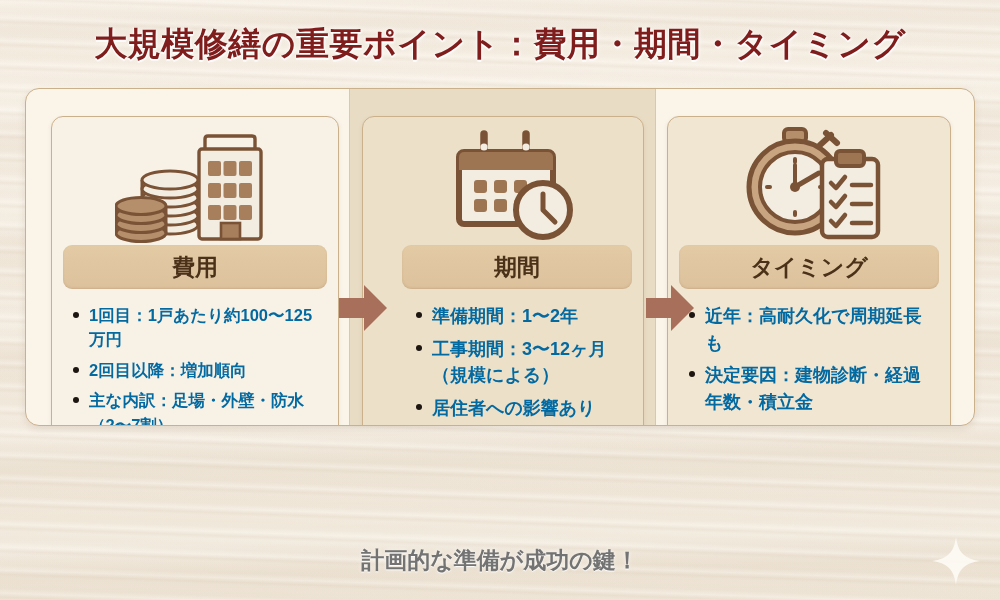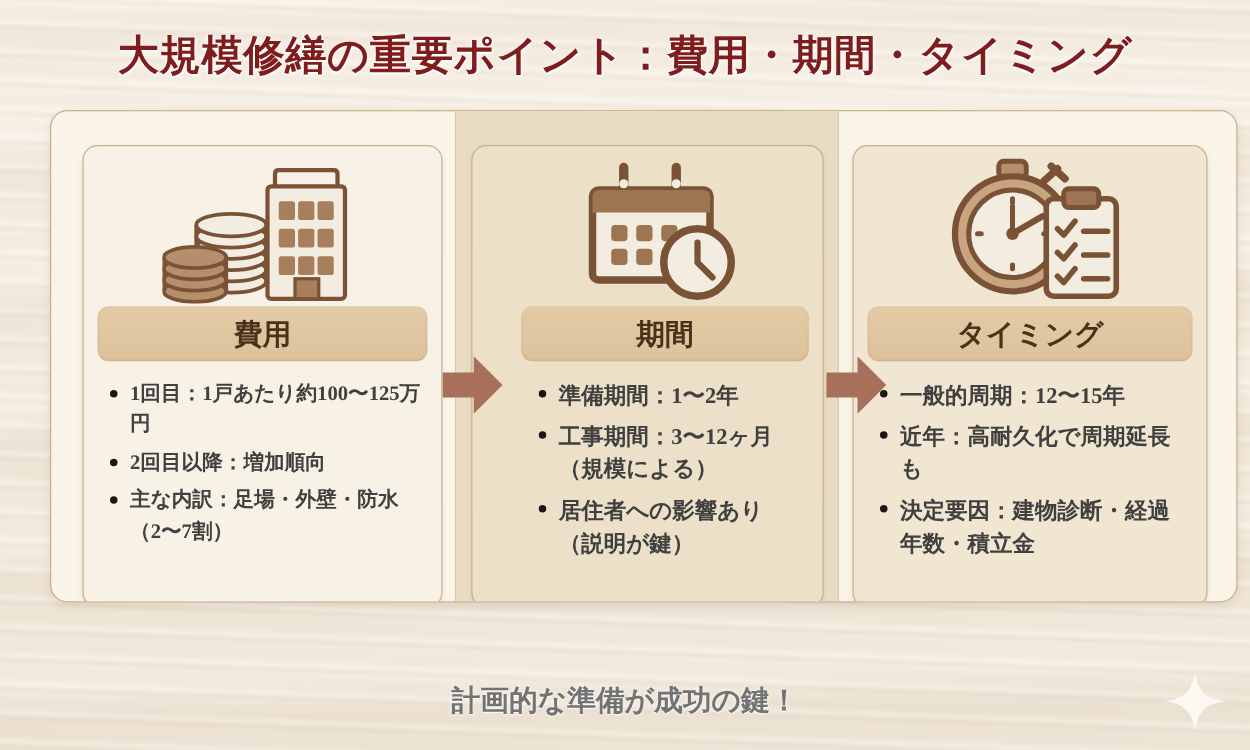--- a/index.html
+++ b/index.html
@@ -32,22 +32,22 @@
     color:#7f1d1d;
     text-shadow:
       0 2px 0 rgba(255,255,255,.85),
       1px 1px 2px rgba(255,255,255,.9),
       -1px 0 1px rgba(255,255,255,.7),
       0 0 6px rgba(255,255,255,.6);
   }
 
   
   .panel {
-    position:absolute; left:40px; top:88px;
-    width:950px; height:394px;
+    position:absolute; left:25px; top:88px;
+    width:950px; height:338px;
     background:#faf4e9;
     border:1.5px solid #cbb08c;
     border-radius:14px;
     box-shadow:0 3px 7px rgba(120,90,60,.13);
     overflow:hidden;
   }
   
   .mid-band {
     position:absolute; left:323px; top:0; width:307px; height:100%;
     background:#e8dcc4;
@@ -86,26 +86,25 @@
   }
 
   
   ul.blist {
     list-style:none;
     margin:14px 0 0 0;
     padding:0 14px 0 20px;
   }
   ul.blist li {
     position:relative;
-    font-size:16.5px; font-weight:bold; color:#404040;
+    font-size:16.5px; font-weight:bold; color:#0369a1;
     line-height:1.48;
     margin-bottom:6px;
     padding-left:17px;
     text-indent:0;
-    font-family:Liberation Serif, serif;
   }
   ul.blist li::before {
     content:"";
     position:absolute; left:1px; top:9px;
     width:6px; height:6px; border-radius:50%;
     background:#1c1510;
   }
   .card-2 ul.blist li, .card-3 ul.blist li { font-size:18px; }
   .card-2 ul.blist { padding-left:24px; }
   .card-3 ul.blist { padding-left:20px; }
@@ -276,21 +275,20 @@
               <path d="M118 79 h19"></path>
               <path d="M118 98 h19"></path>
             </g>
           </g>
         </svg>
       </div>
 
       <div class="card-head">タイミング</div>
 
       <ul class="blist">
-        <li>一般的周期：12〜15年</li>
         <li>近年：高耐久化で周期延長も</li>
         <li>決定要因：建物診断・経過年数・積立金</li>
       </ul>
     </div>
 
   </div>
 
   <div class="arrow arrow-1">
     <svg width="48" height="46" viewBox="0 0 48 46">
       <path d="M0 13 H25 V0 L48 23 L25 46 V33 H0 Z" fill="#a8705a"></path>

